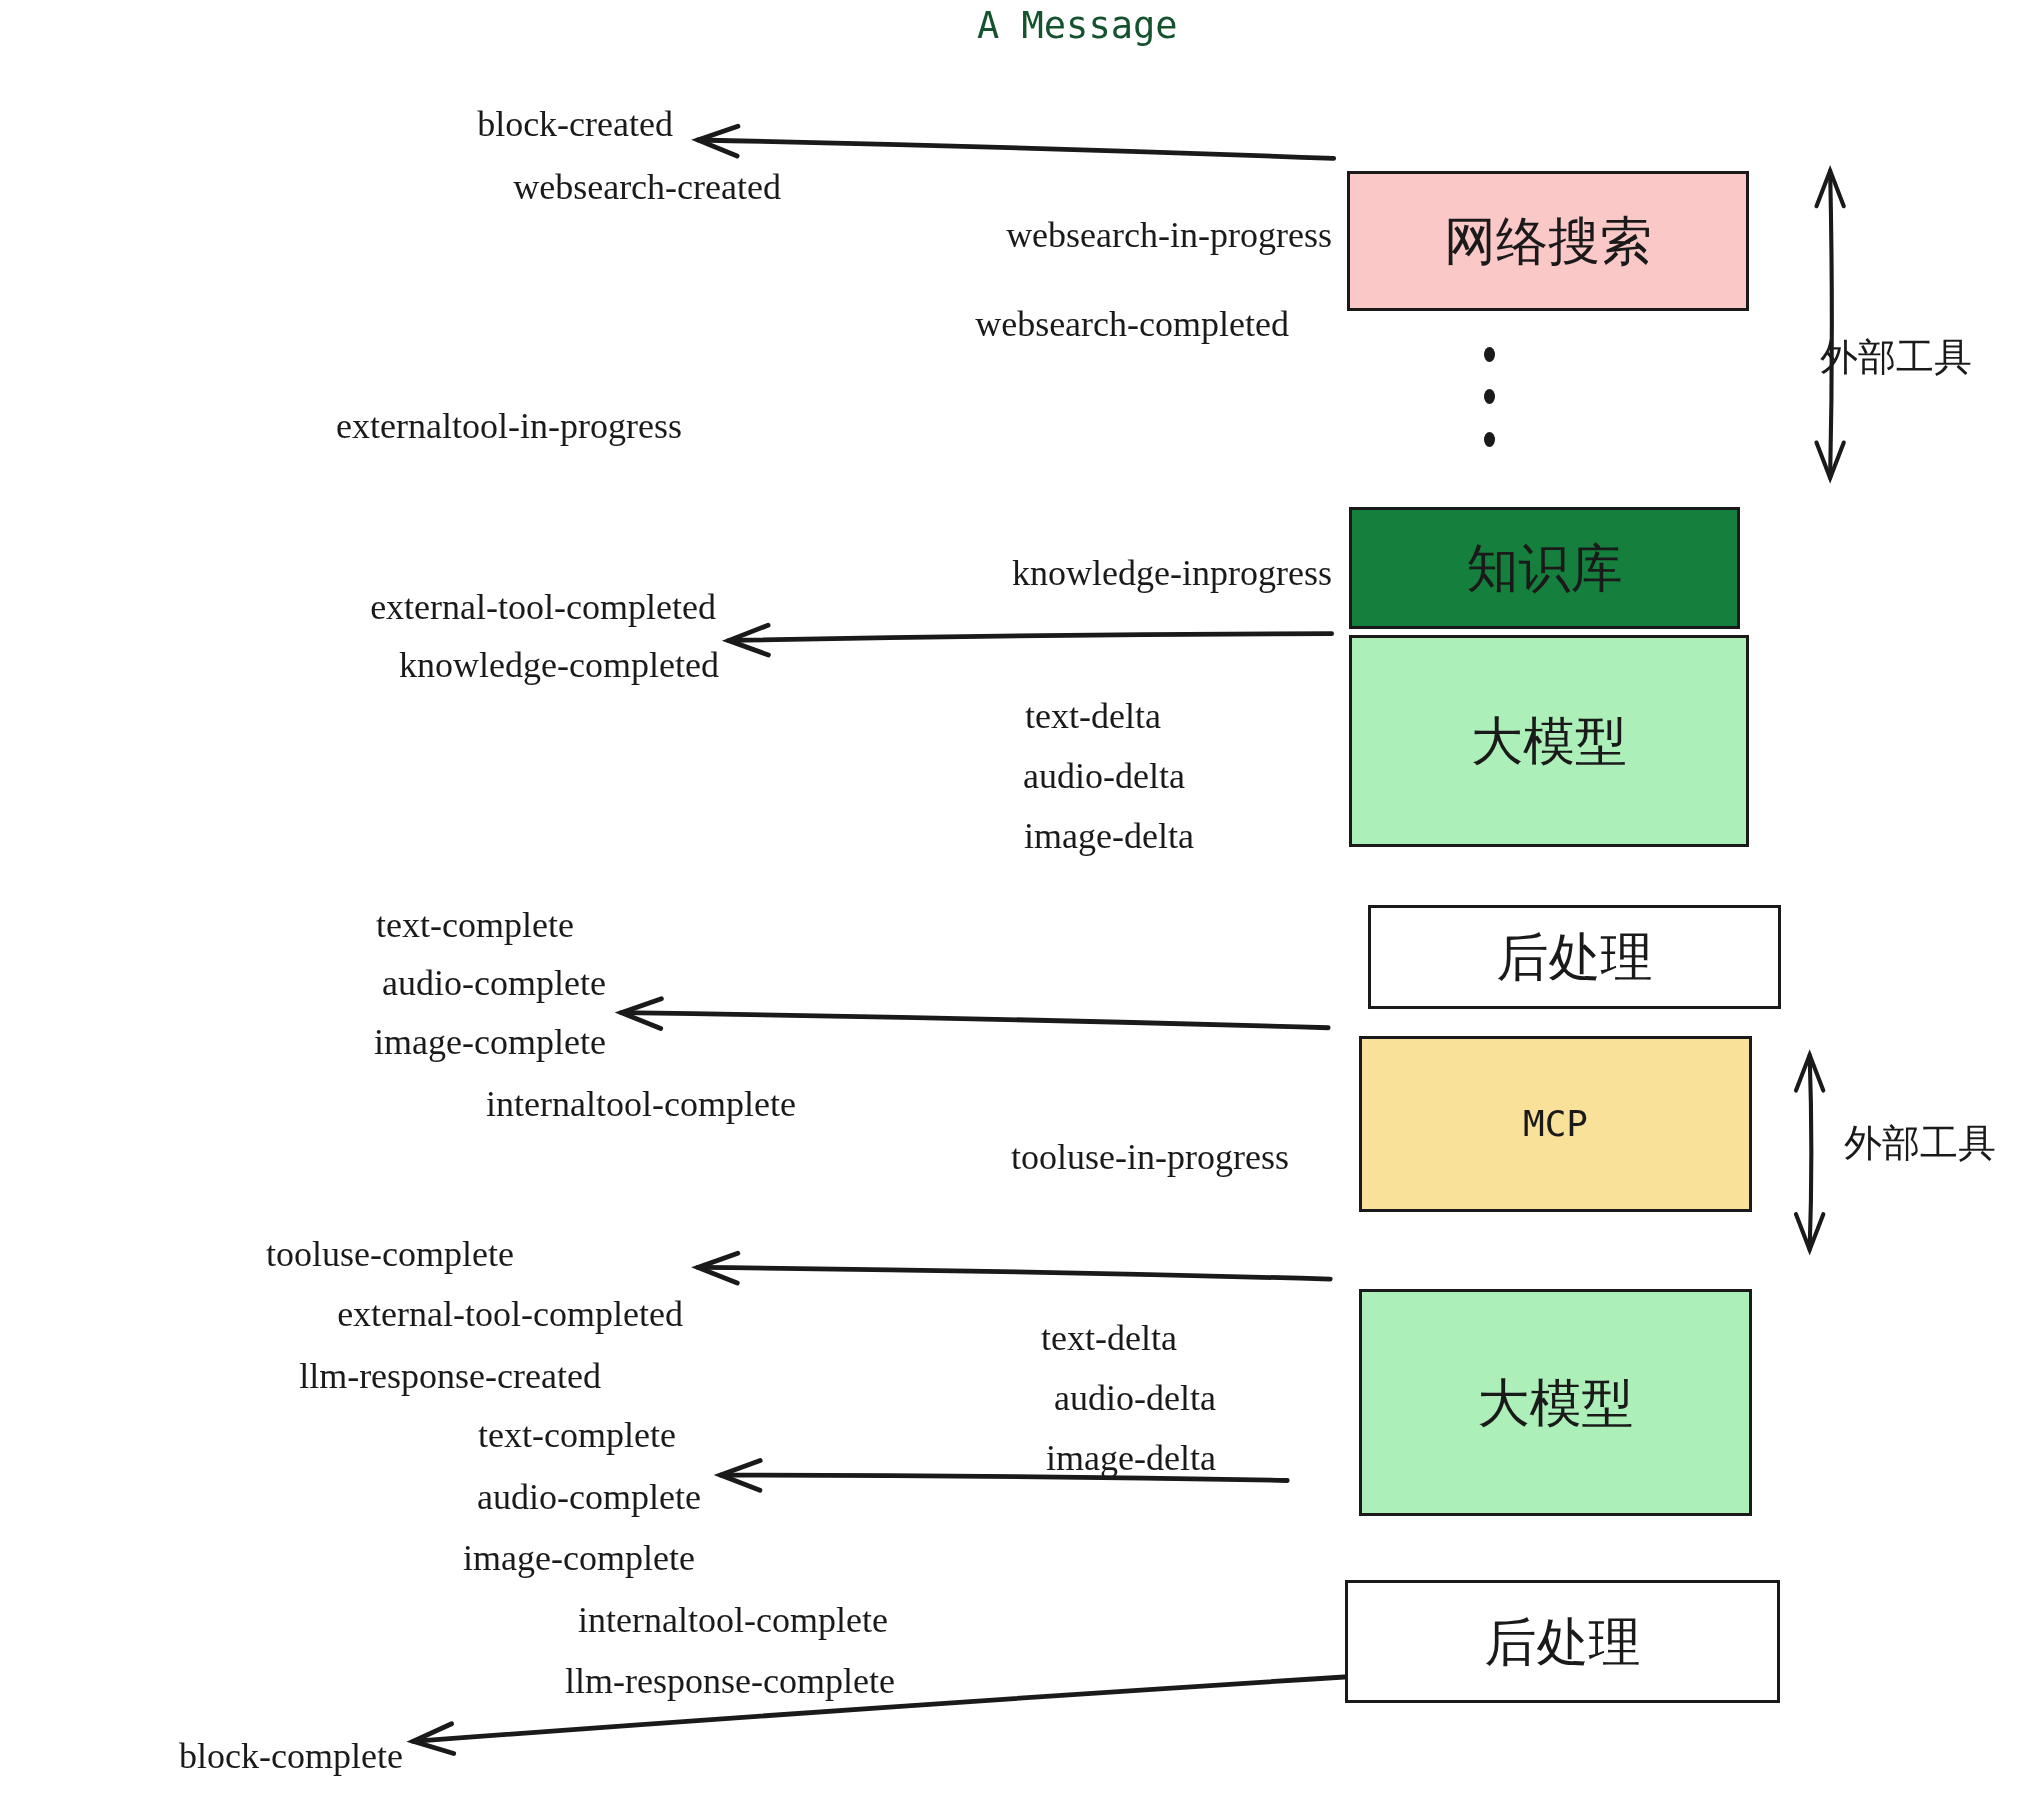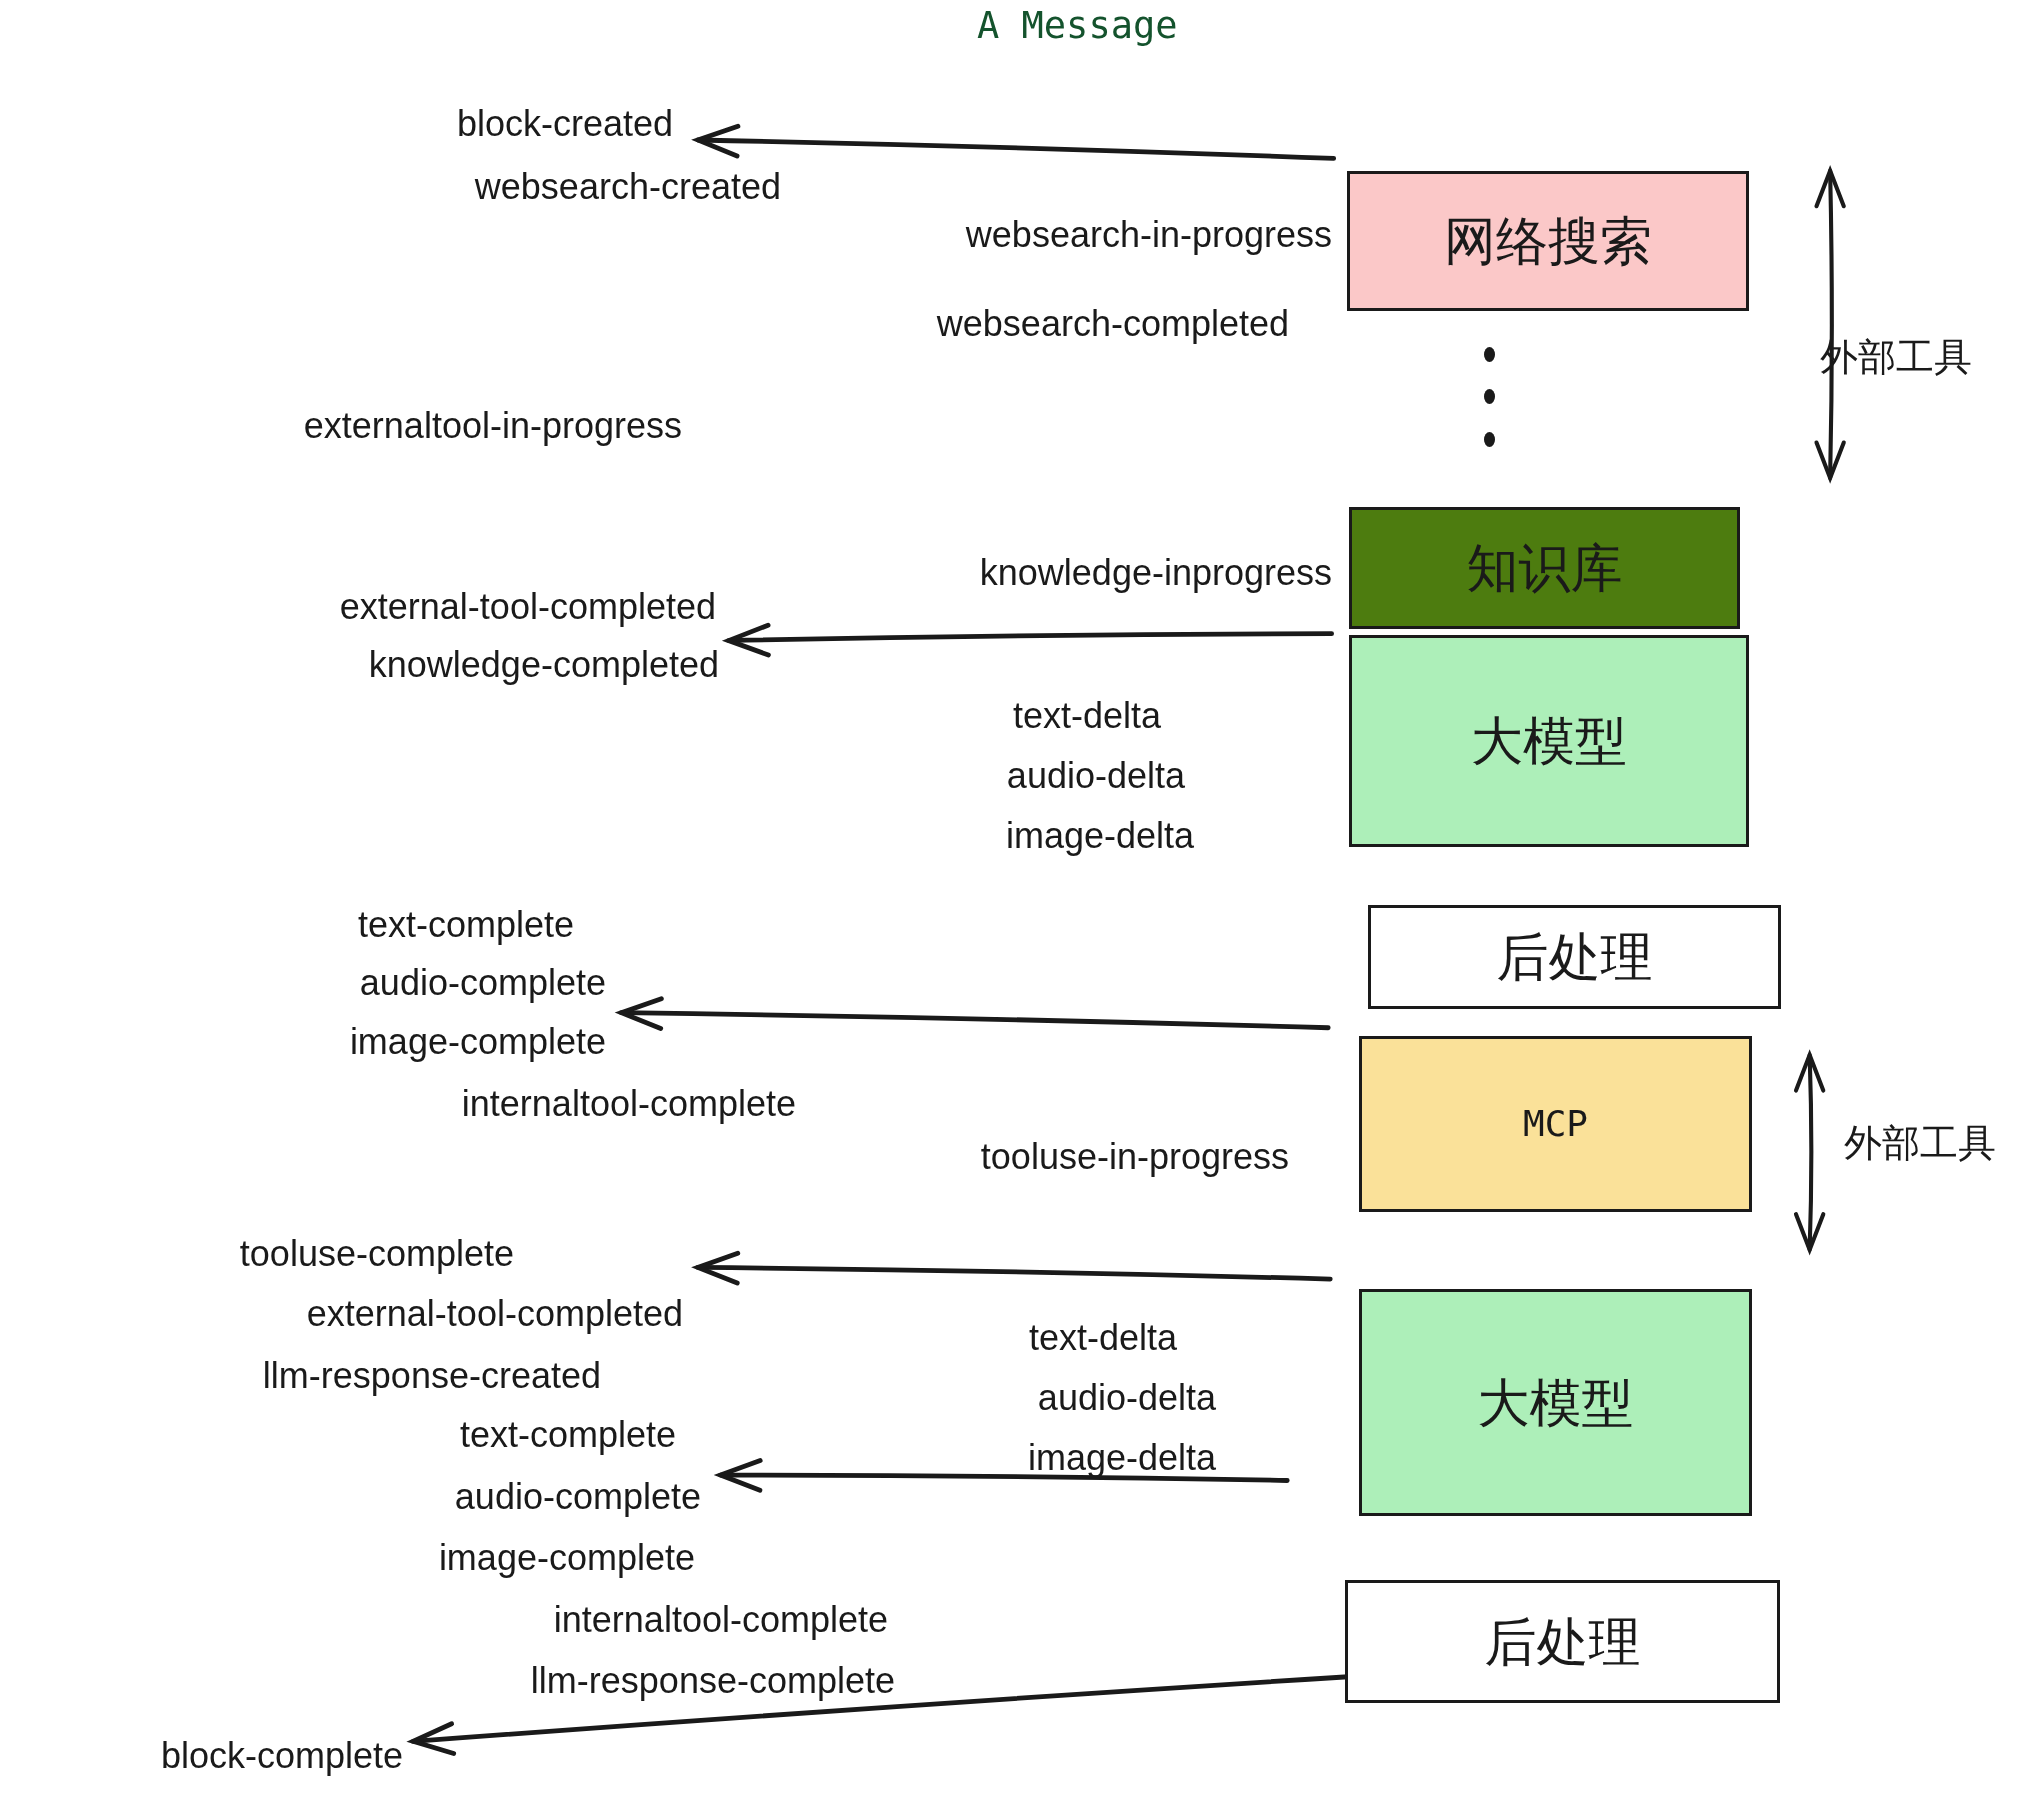--- a/index.html
+++ b/index.html
@@ -12,21 +12,21 @@
     width: 2035px;
     height: 1796px;
     background: #ffffff;
     overflow: hidden;
     font-family: "DejaVu Sans Mono", monospace;
   }
   .evt {
     position: absolute;
     white-space: pre;
     color: #1a1a1a;
-    font-family: Liberation Sans, sans-serif;
+    font-family: Liberation Serif, serif;
     font-size: 36px;
     line-height: 1;
     letter-spacing: 0px;
   }
   .evt.r { transform: translateX(-100%); }
   .title {
     position: absolute;
     white-space: pre;
     color: #14532d;
     font-family: "DejaVu Sans Mono", "Liberation Mono", monospace;
@@ -103,21 +103,21 @@
         <path d="M 2650 1830 Q 2655 1687.5 2650 1545" stroke-width="6"></path>
         <path d="M 2630 1597 L 2650 1545 L 2670 1597" stroke-width="6"></path>
         <path d="M 2630 1778 L 2650 1830 L 2670 1778" stroke-width="6"></path>
       </g>
   </svg>
 
   <div id="boxes-layer">
       <div class="box" style="left: 1347px; top: 171px; width: 402px; height: 140px; background: rgb(251, 200, 200); border-color: rgb(26, 26, 26);">
         <span class="blabel">网络搜索</span>
       </div>
-      <div class="box" style="left: 1349px; top: 507px; width: 391px; height: 122px; background: #4d7c0f; border-color: rgb(26, 26, 26);">
+      <div class="box" style="left: 1349px; top: 507px; width: 391px; height: 122px; background: #15803d; border-color: rgb(26, 26, 26);">
         <span class="blabel">知识库</span>
       </div>
       <div class="box" style="left: 1349px; top: 635px; width: 400px; height: 212px; background: rgb(173, 239, 185); border-color: rgb(26, 26, 26);">
         <span class="blabel">大模型</span>
       </div>
       <div class="box" style="left: 1368px; top: 905px; width: 413px; height: 104px; background: rgb(255, 255, 255); border-color: rgb(26, 26, 26);">
         <span class="blabel">后处理</span>
       </div>
       <div class="box mono" style="left: 1359px; top: 1036px; width: 393px; height: 176px; background: rgb(250, 225, 153); border-color: rgb(26, 26, 26);">
         <span class="blabel">MCP</span>

